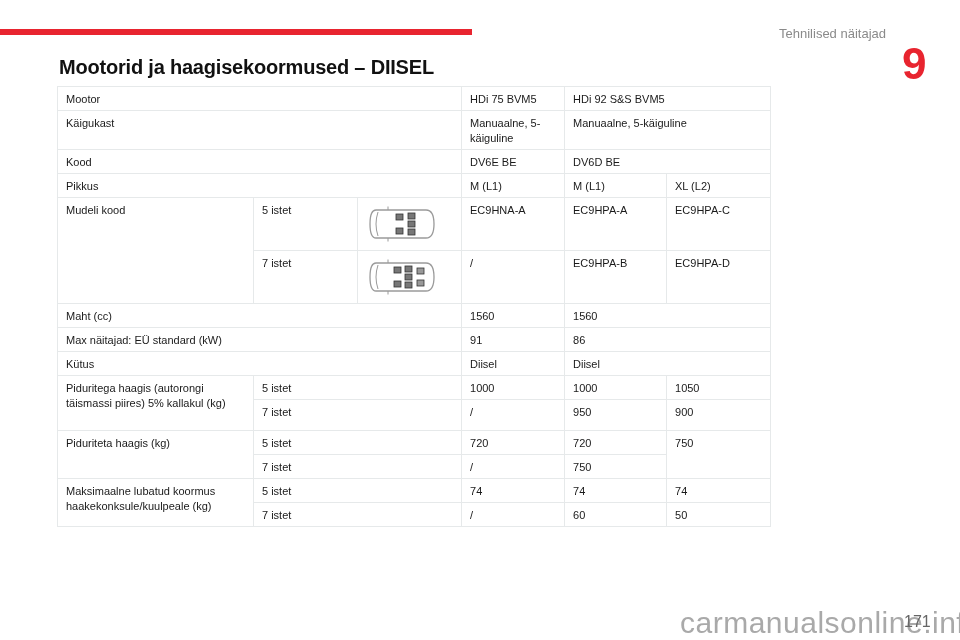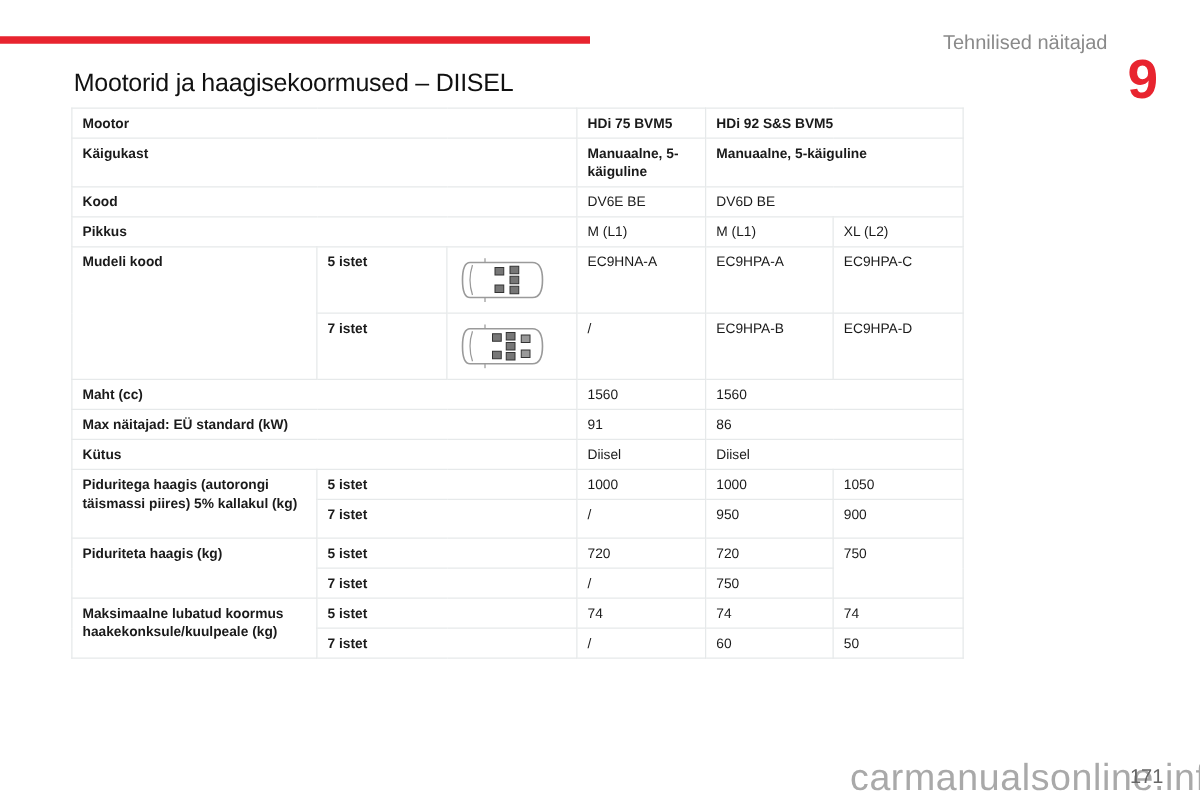--- a/index.html
+++ b/index.html
@@ -1,24 +1,24 @@
 <!DOCTYPE html>
 <html><head>
 <meta charset="utf-8">
 <style>
   html, body { margin:0; padding:0; }
   body { width:960px; height:640px; background:#ffffff; position:relative; overflow:hidden;
          font-family:"Liberation Sans", sans-serif; color:#1a1a1a; }
   .redbar { position:absolute; left:0; top:29px; width:472px; height:6px; background:#e8242f; }
-  .section { position:absolute; right:74px; top:26px; font-size:16px; color:#8a8a8a; }
+  .section { position:absolute; right:74px; top:26px; font-size:13px; color:#8a8a8a; }
   .chapter { position:absolute; left:902px; top:42px; font-size:44px; font-weight:bold; color:#e8242f; line-height:1; }
-  .title { position:absolute; left:59px; top:56px; font-size:20px; font-weight:normal; color:#111; letter-spacing:-0.2px; }
+  .title { position:absolute; left:59px; top:56px; font-size:20px; font-weight:bold; color:#111; letter-spacing:-0.2px; }
   table.spec { position:absolute; left:57px; top:86px; border-collapse:collapse; width:713px; table-layout:fixed; font-size:11px; }
   table.spec td { border:1.5px solid #e6e9ea; padding:5px 8px 3px 8px; vertical-align:top; line-height:15px; }
-  td.b { font-weight:bold; }
+  td.b { font-weight:normal; }
   .carimg { display:block; margin-top:3px; }
   .page { position:absolute; left:904px; top:613px; font-size:16px; color:#666; }
   .watermark { position:absolute; left:680px; top:606px; font-size:30px; color:#a0a0a0; letter-spacing:0.5px; opacity:0.9; }
 </style>
 </head>
 <body>
 
 <div class="redbar"></div>
 <div class="section">Tehnilised näitajad</div>
 <div class="chapter">9</div>

